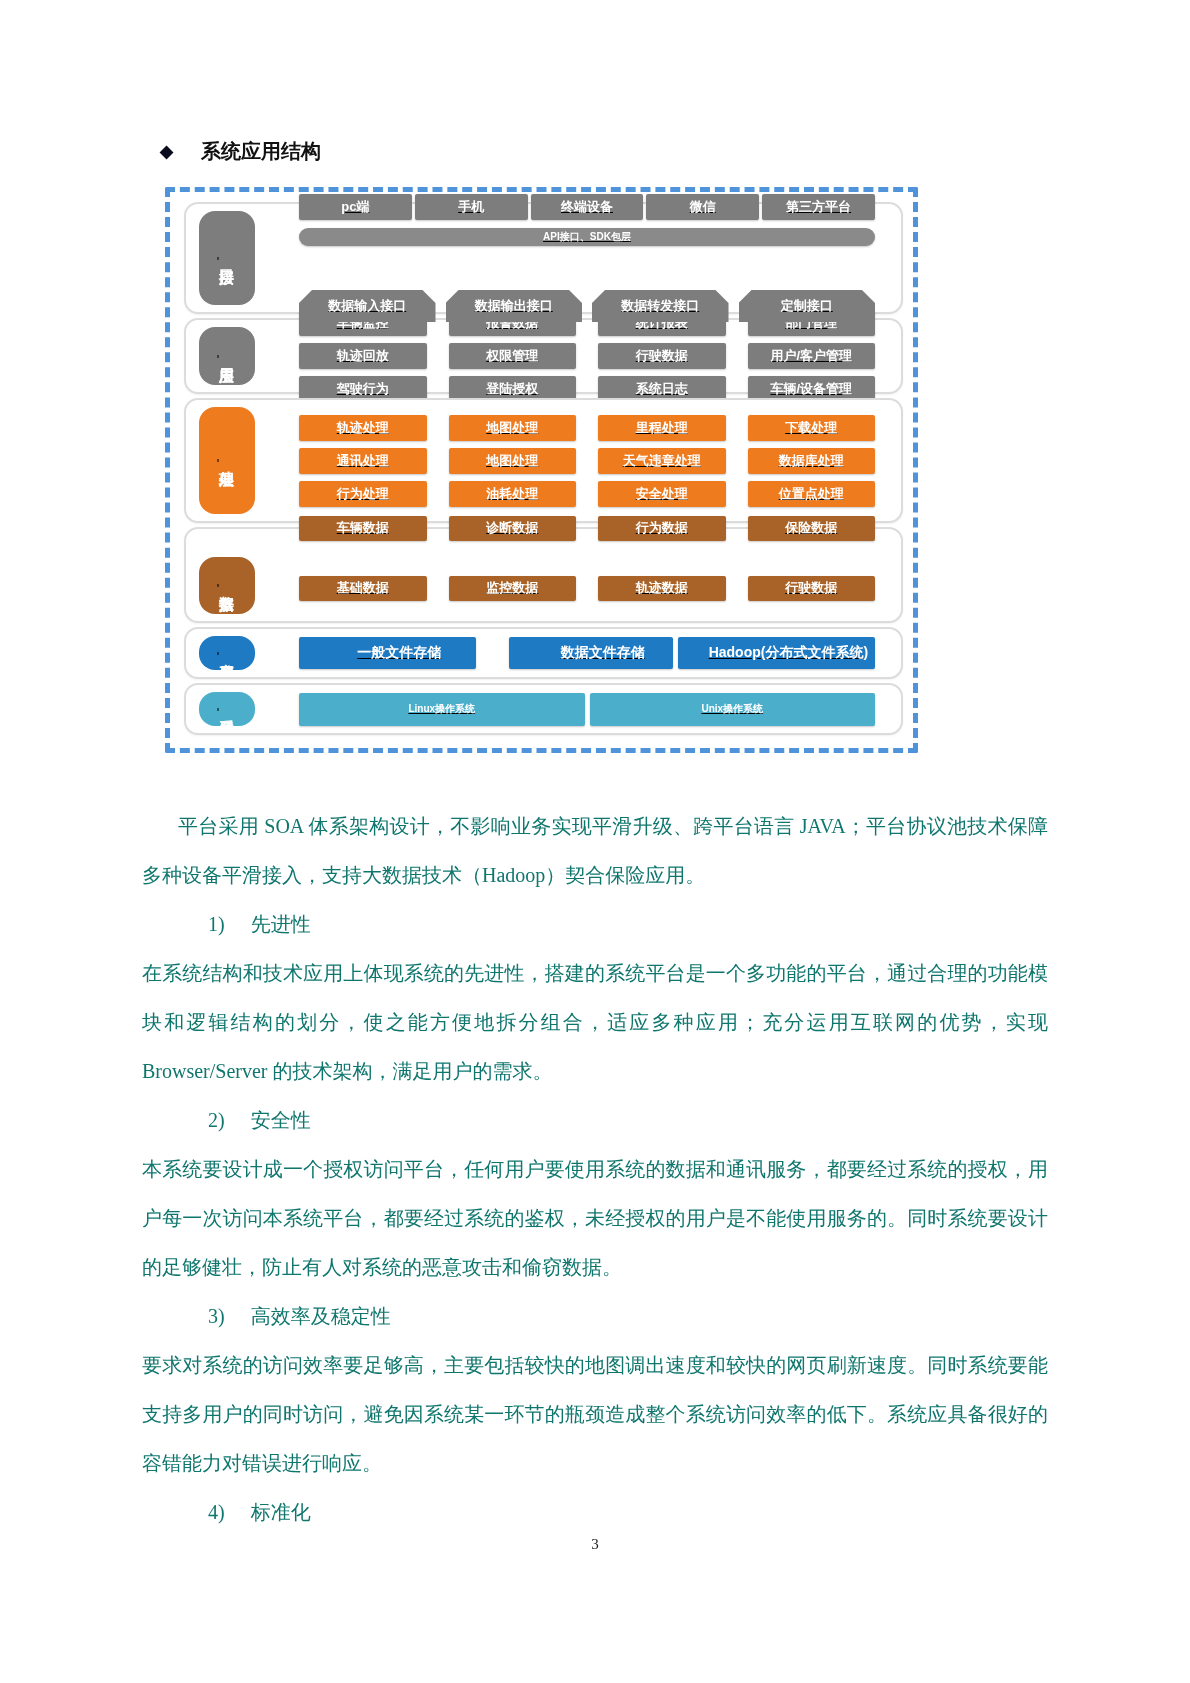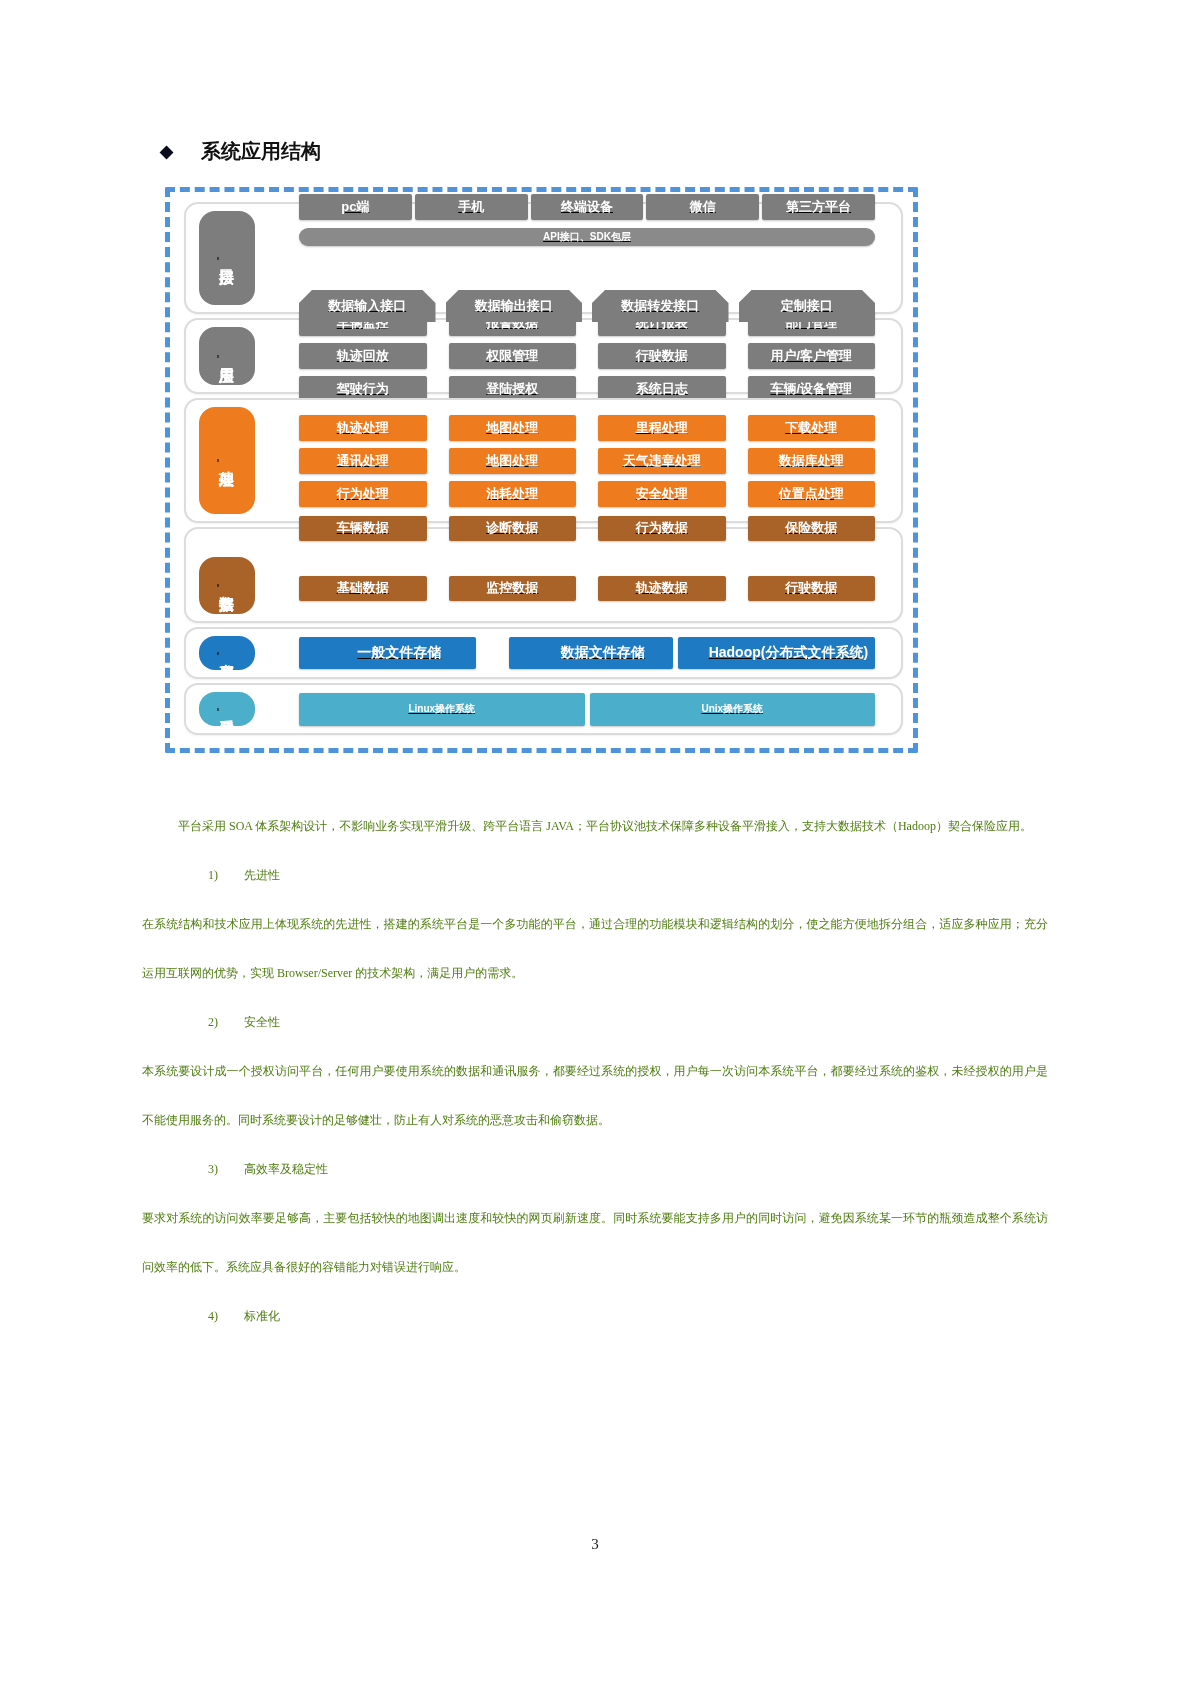--- a/index.html
+++ b/index.html
@@ -80,21 +80,21 @@
   .storage-row .box:nth-child(2){ flex:170;margin-left:28px; }
   .storage-row .box:nth-child(3){ flex:210; }
 
   .system-row { display:flex; gap:5px; }
   .system-row .box { flex:1; height:33px; font-size:10px; }
 
   
   .body-text {
     position:absolute; left:142px; top:802px; width:906px;
     font-family:"Liberation Serif","DejaVu Serif",serif;
-    font-size:12px; color:#4d7c0f; line-height:49px; text-align:justify;
+    font-size:20px; color:#0f766e; line-height:49px; text-align:justify;
   }
   .body-text p { margin:0; }
   .indent { text-indent:36px; }
   .list-head { display:flex; gap:26px; padding-left:66px; }
 
   .page-number {
     position:absolute; top:1536px; left:0; width:100%;
     text-align:center; font-size:15px; color:#1c1c1c;
     font-family:"Liberation Serif","DejaVu Serif",serif;
   }

